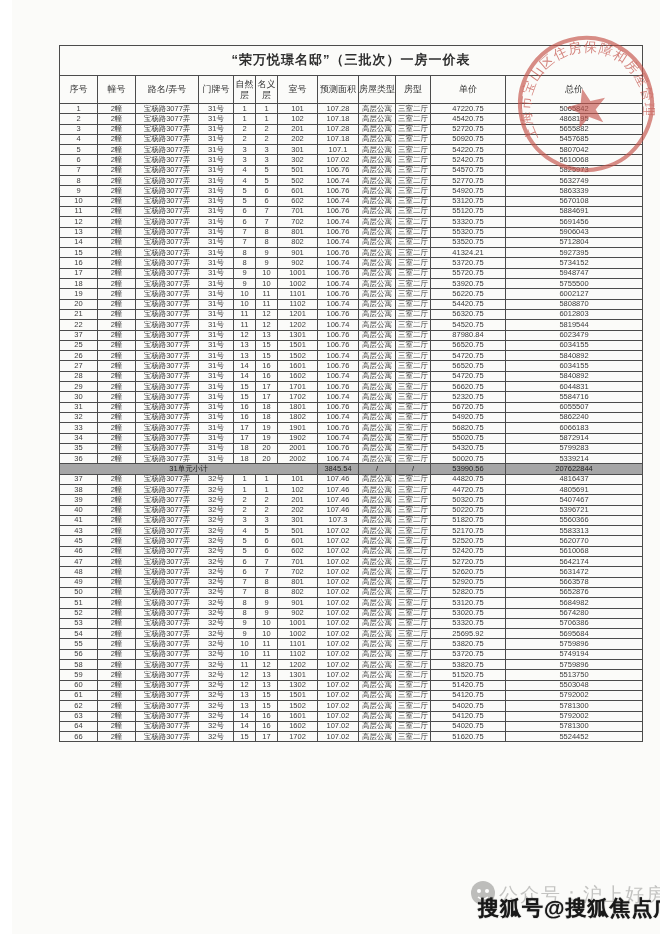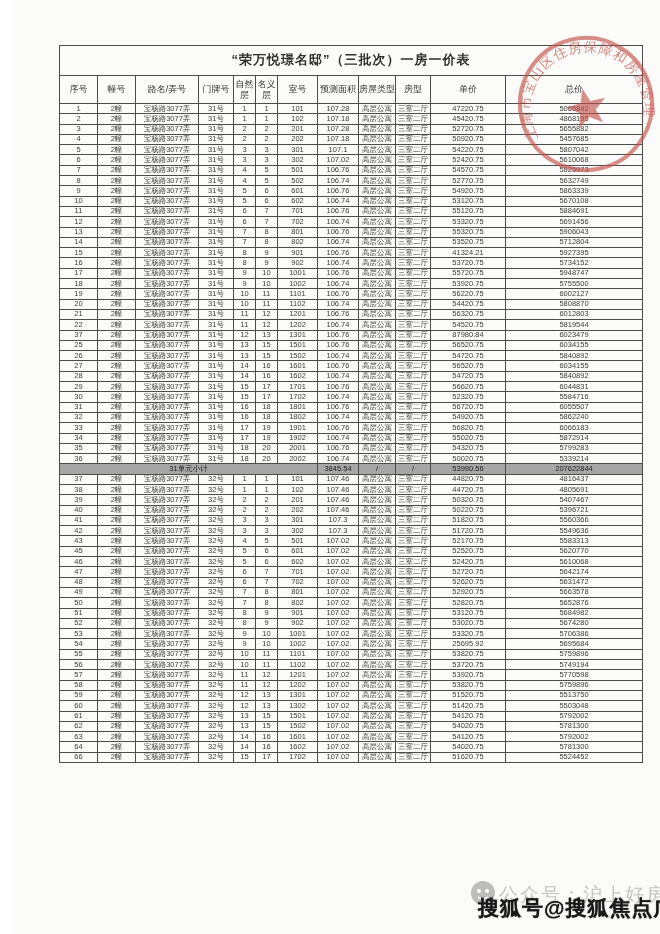--- a/index.html
+++ b/index.html
@@ -637,34 +637,20 @@
             <td>3</td>
             <td>3</td>
             <td>301</td>
             <td>107.3</td>
             <td>高层公寓</td>
             <td>三室二厅</td>
             <td>51820.75</td>
             <td>5560366</td>
           </tr>
           <tr>
-            <td>42</td>
-            <td>2幢</td>
-            <td>宝杨路3077弄</td>
-            <td>32号</td>
-            <td>3</td>
-            <td>3</td>
-            <td>302</td>
-            <td>107.3</td>
-            <td>高层公寓</td>
-            <td>三室二厅</td>
-            <td>51720.75</td>
-            <td>5549636</td>
-          </tr>
-          <tr>
             <td>43</td>
             <td>2幢</td>
             <td>宝杨路3077弄</td>
             <td>32号</td>
             <td>4</td>
             <td>5</td>
             <td>501</td>
             <td>107.02</td>
             <td>高层公寓</td>
             <td>三室二厅</td>
@@ -831,34 +817,20 @@
             <td>宝杨路3077弄</td>
             <td>32号</td>
             <td>10</td>
             <td>11</td>
             <td>1102</td>
             <td>107.02</td>
             <td>高层公寓</td>
             <td>三室二厅</td>
             <td>53720.75</td>
             <td>5749194</td>
-          </tr>
-          <tr>
-            <td>57</td>
-            <td>2幢</td>
-            <td>宝杨路3077弄</td>
-            <td>32号</td>
-            <td>11</td>
-            <td>12</td>
-            <td>1201</td>
-            <td>107.02</td>
-            <td>高层公寓</td>
-            <td>三室二厅</td>
-            <td>53920.75</td>
-            <td>5770598</td>
           </tr>
           <tr>
             <td>58</td>
             <td>2幢</td>
             <td>宝杨路3077弄</td>
             <td>32号</td>
             <td>11</td>
             <td>12</td>
             <td>1202</td>
             <td>107.02</td>

